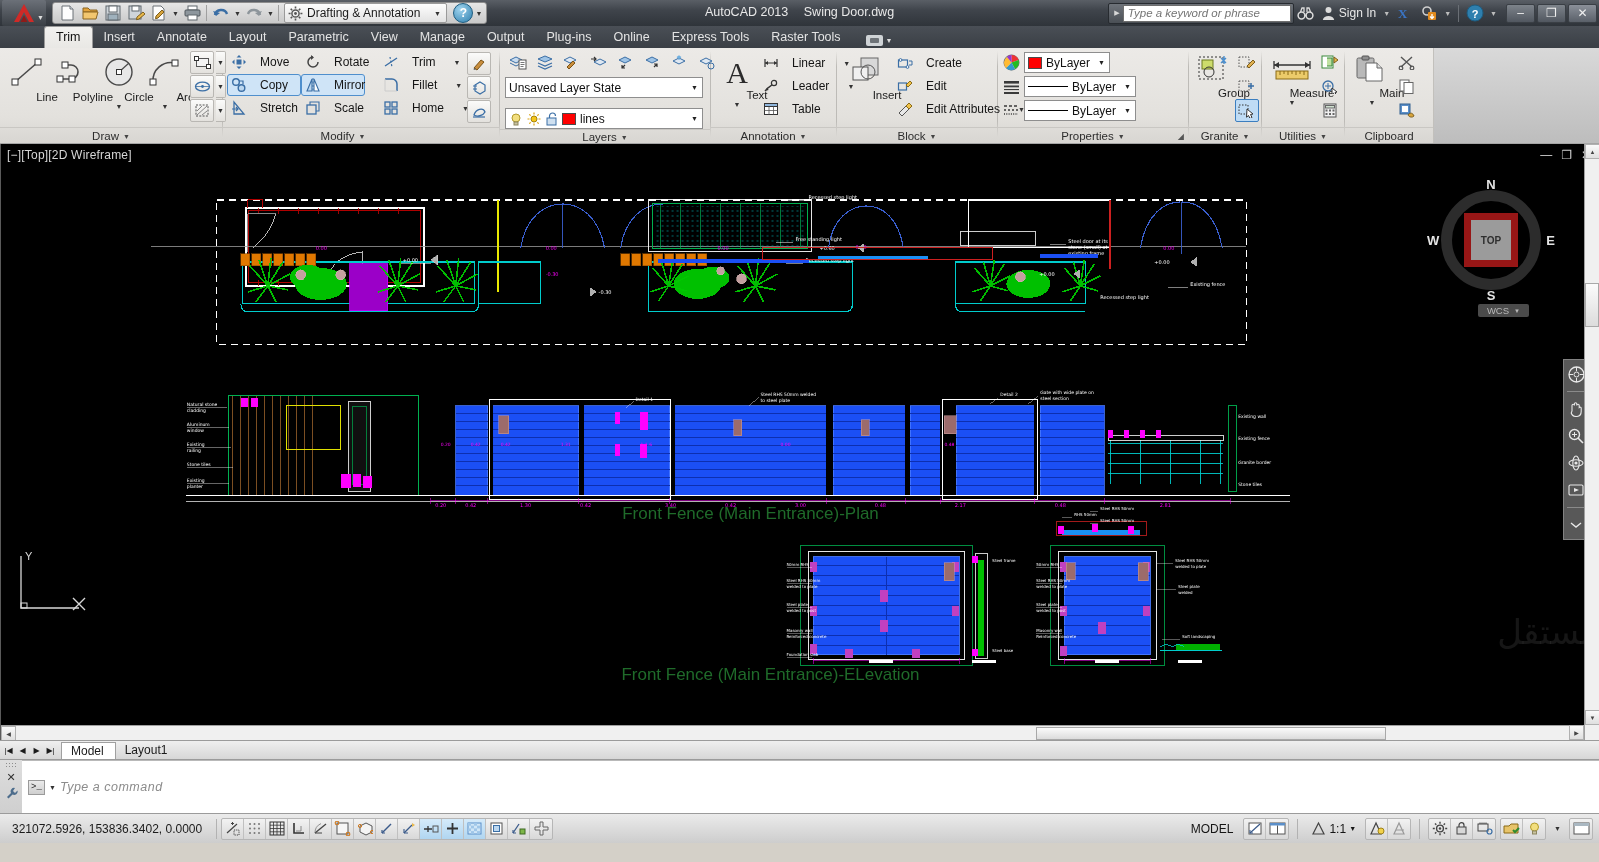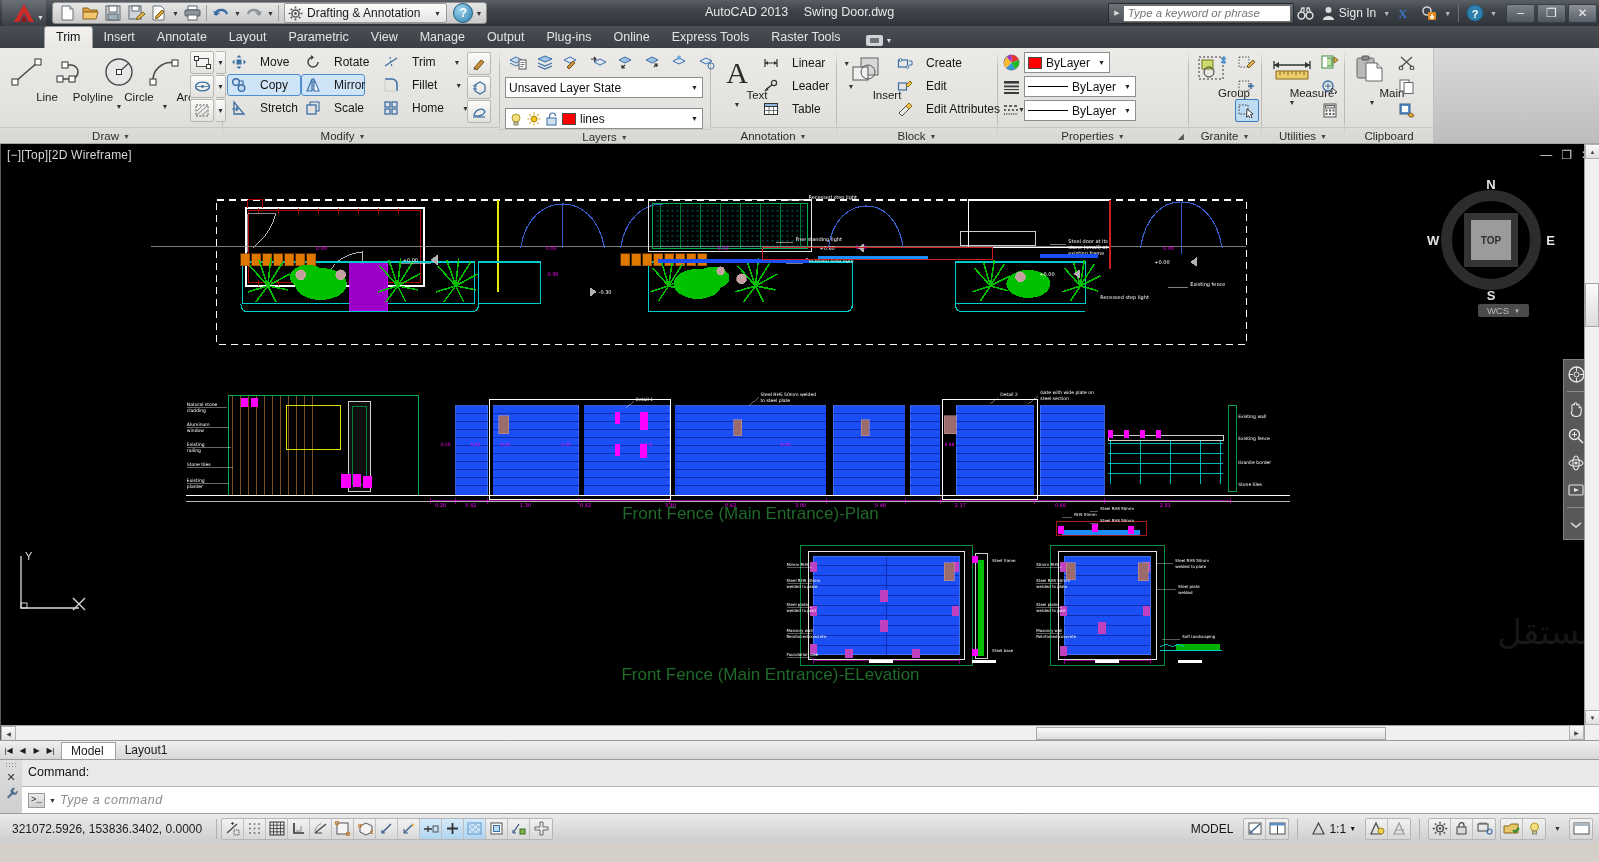--- a/index.html
+++ b/index.html
@@ -157,21 +157,21 @@
     overflow:hidden;
   }
   .vplabel{ position:absolute; left:6px; top:4px; color:#d6d6d6; font-size:12px; letter-spacing:.2px; z-index:6;}
   .vpwin{ position:absolute; right:8px; top:4px; z-index:6; display:flex;gap:9px;color:#cfcfcf;font-size:12px;}
   .vpwin span{ cursor:default; }
 
   
   .cube{ position:absolute; right:48px; top:36px; width:120px;height:120px; z-index:5;}
   .cube .ring{ position:absolute;left:10px;top:10px;width:100px;height:100px;border-radius:50%;
     border:11px solid #2c2c2c; box-sizing:border-box;}
-  .cube .face{ position:absolute;left:33px;top:33px;width:54px;height:54px;background:#404040;opacity:.82;}
+  .cube .face{ position:absolute;left:33px;top:33px;width:54px;height:54px;background:#b91c1c;opacity:.82;}
   .cube .face i{ position:absolute;left:7px;top:7px;right:7px;bottom:7px;background:#bdbdbd;
     display:flex;align-items:center;justify-content:center;font-size:10px;color:#3a3a3a;font-style:normal;font-weight:bold;}
   .cube b{ position:absolute;color:#e3e3e3;font-size:13px;font-weight:bold;}
   .cube .n{ left:50%;top:-3px;transform:translateX(-50%);}
   .cube .s{ left:50%;bottom:-3px;transform:translateX(-50%);}
   .cube .w{ left:-4px;top:50%;transform:translateY(-50%);}
   .cube .e{ right:-4px;top:50%;transform:translateY(-50%);}
   .wcs{ position:absolute;right:70px;top:160px;z-index:5;
     background:#4b4b4b;color:#b9b9b9;font-size:9.5px;padding:1px 9px;border-radius:2px;
     display:flex;gap:5px;align-items:center;}
@@ -1549,21 +1549,20 @@
 
   <div class="cmdwin">
     <div class="cmdgrip">
       <div class="dots"></div>
       <div class="x">✕</div>
       <svg width="13" height="13">
           <path d="M10 1 a3.5 3.5 0 0 0 -4 5 L2 10 l1.5 1.5 L7.5 7.5 a3.5 3.5 0 0 0 5-4 L10 6 L8 4 z" fill="#4d6d8c"></path>
         </svg>
     </div>
     <div class="cmdbody">
-      <div class="cmdhist">Command:</div>
       <div class="cmdinput">
         <span class="cmdprompt">&gt;_</span>
         <span class="pc">▼</span>
         <span class="ph">Type a command</span>
       </div>
     </div>
   </div>
 
   <div class="statusbar">
     <div class="coords">321072.5926, 153836.3402, 0.0000</div>

